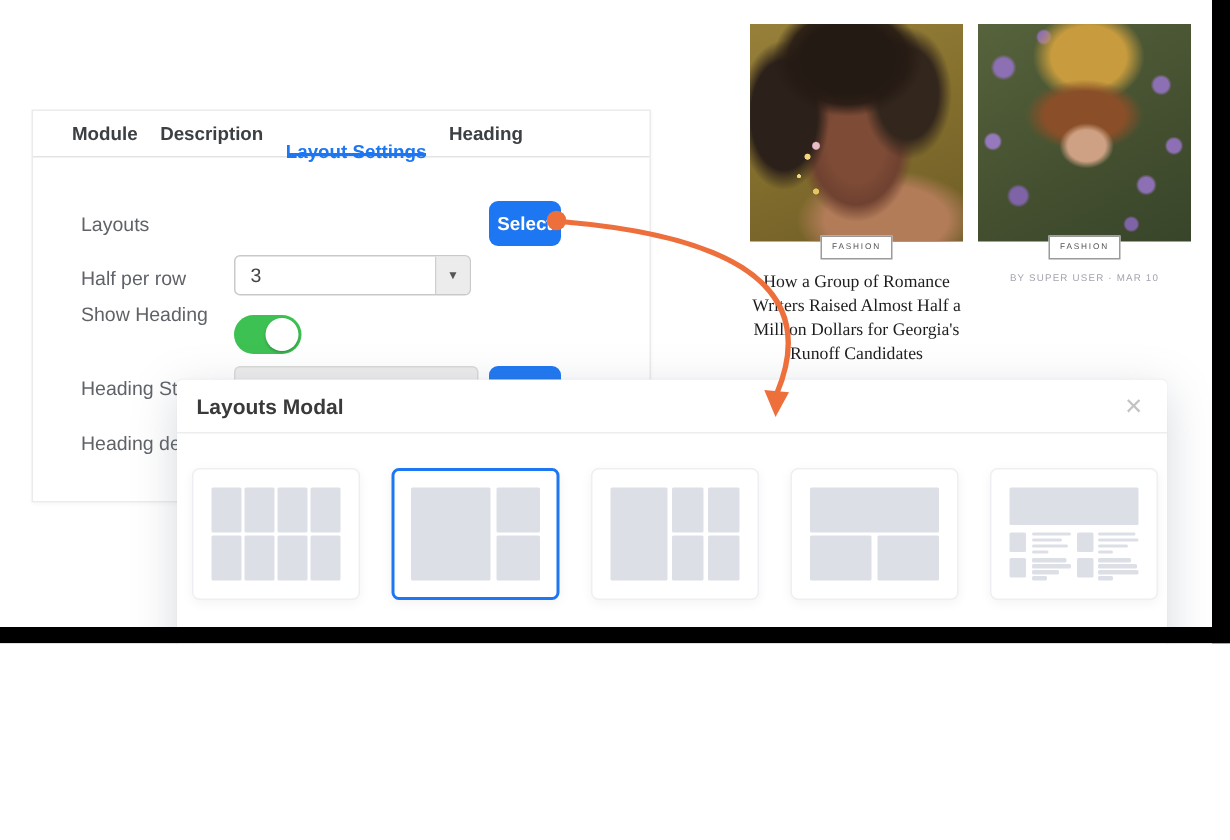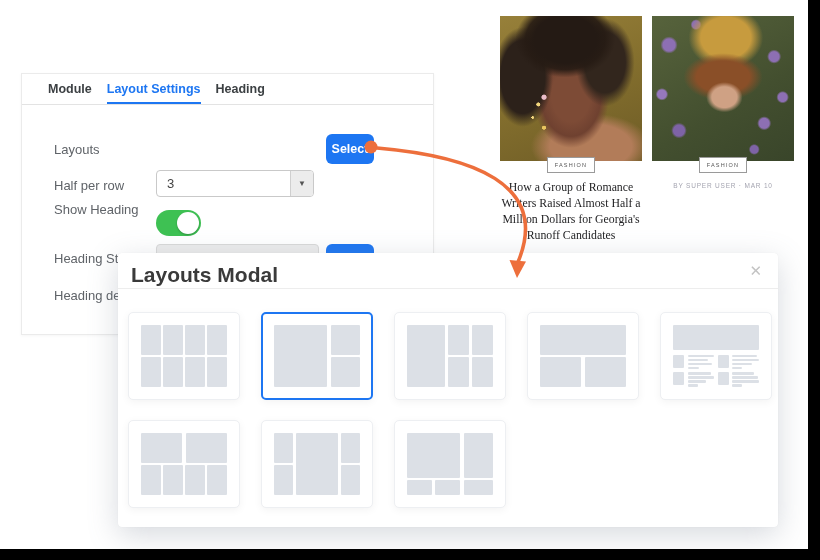--- a/index.html
+++ b/index.html
@@ -1,26 +1,26 @@
 <!DOCTYPE html>
 <html style="--blue: #1d76f2; --green: #3ec153; --orange: #ed6f3c; --block: #dce0e6; --bar: #000000;"><head>
 <meta charset="utf-8">
 <style>
   * { margin:0; padding:0; box-sizing:border-box; }
   html,body { background:#fff; }
   body { font-family:"Liberation Sans", sans-serif; }
-  .stage { position:relative; width:820px; height:560px; overflow:hidden; background:#fff; }
+  .stage { position:relative; width:820px; height:429px; overflow:hidden; background:#fff; }
 
   
   .panel { position:absolute; left:21px; top:73px; width:413px; height:262px;
            background:#fff; border:1px solid #ebebeb; box-shadow:0 1px 3px rgba(0,0,0,.04); z-index:2; }
   .tabs { display:flex; align-items:stretch; gap:15px; padding-left:26px; height:31px;
           border-bottom:1px solid #e3e3e3; }
   .tab { font-size:12.5px; font-weight:bold; color:#3c4043; line-height:31px; cursor:pointer; white-space:nowrap; }
-  .tab.active { color:var(--blue); box-shadow:inset 0 -2px 0 var(--blue); }
+  .tab.active { color:var(--blue); box-shadow:inset 0 -2px 0 var(--blue);margin-top:12px; }
 
   .f-label { position:absolute; left:32px; font-size:13px; color:#5f6368;text-align:center; }
   .txt-input { position:absolute; left:134px; width:163px; height:30px; background:#ececec;
                border:1px solid #d9d9d9; border-radius:4px; font-size:13px; color:#777;
                padding:0 10px; line-height:28px; font-family:"Liberation Sans",sans-serif; }
   .btn-blue { position:absolute; left:304px; width:48px; height:30px; background:var(--blue);
               color:#fff; border:none; border-radius:6px; font-size:12.5px; font-weight:bold;
               font-family:"Liberation Sans",sans-serif; cursor:pointer; }
   .select-box { position:absolute; left:134px; width:158px; height:27px; background:#fff;
                 border:1px solid #c9c9c9; border-radius:4px; display:flex; align-items:center; cursor:pointer; }
@@ -65,21 +65,21 @@
   .cat-tag { display:inline-block; background:#fff; border:1px solid #9a9a9a; color:#555;
              font-size:5.5px; letter-spacing:1.2px; padding:4px 7px; cursor:pointer; }
   .article-title { margin:7px -4px 0; font-family:"Liberation Serif", serif; font-size:11.8px;
                    line-height:1.35; color:#1d1d1f; cursor:pointer; }
   .article-byline { margin-top:9px; font-size:6.5px; letter-spacing:.8px; color:#a4a4b0; }
 
   
   .modal { position:absolute; left:118px; top:253px; width:660px; height:274px; background:#fff;
            border-radius:4px; box-shadow:0 8px 30px rgba(120,130,145,.30), 0 0 1px rgba(0,0,0,.08); z-index:5; }
   .modal-header { position:relative; height:36px; border-bottom:1px solid #ededed; }
-  .modal-title { position:absolute; left:13px; top:10px; font-size:21px; font-weight:bold; color:#3a3a3a; }
+  .modal-title { position:absolute; left:13px; top:10px; font-size:14px; font-weight:bold; color:#3a3a3a; }
   .modal-close { position:absolute; right:16px; top:9px; font-size:15px; color:#c3c3c3; cursor:pointer;
                  background:none; border:none; font-family:"Liberation Sans",sans-serif; }
   .thumb-row { position:absolute; left:10px; display:flex; gap:21px; }
   #thumb-row-1 { top:59px; } #thumb-row-2 { top:167px; }
   .layout-card { width:112px; height:88px; background:#fff; border:1px solid #edeff2; border-radius:5px;
                  box-shadow:0 2px 8px rgba(0,0,0,.05); padding:12px; cursor:pointer; }
   .layout-card.selected { border:2px solid var(--blue); padding:11px; }
   .cells { position:relative; width:100%; height:100%; }
   .cell { position:absolute; background:var(--block); border-radius:1px; }
 
@@ -94,20 +94,21 @@
   .bar-bottom { position:absolute; left:0; bottom:0; width:820px; height:11px; background:var(--bar); z-index:50; }
 </style>
 </head>
 <body>
 
 <div class="stage">
 
   <section class="panel">
     <nav class="tabs">
       <div class="tab">Module</div>
+      <div class="tab">Description</div>
       <div class="tab active">Layout Settings</div>
       <div class="tab">Heading</div>
     </nav>
 
     <div class="f-label" style="top:68px">Layouts</div>
     <button class="btn-blue" style="top:60px">Select</button>
 
     <div class="f-label" style="top:104px">Half per row</div>
     <div class="select-box" style="top:96px">
       <span class="select-value">3</span>

